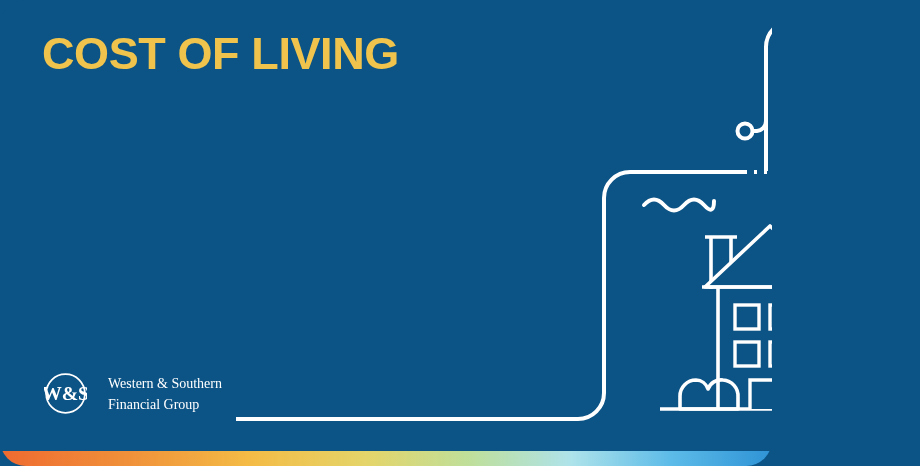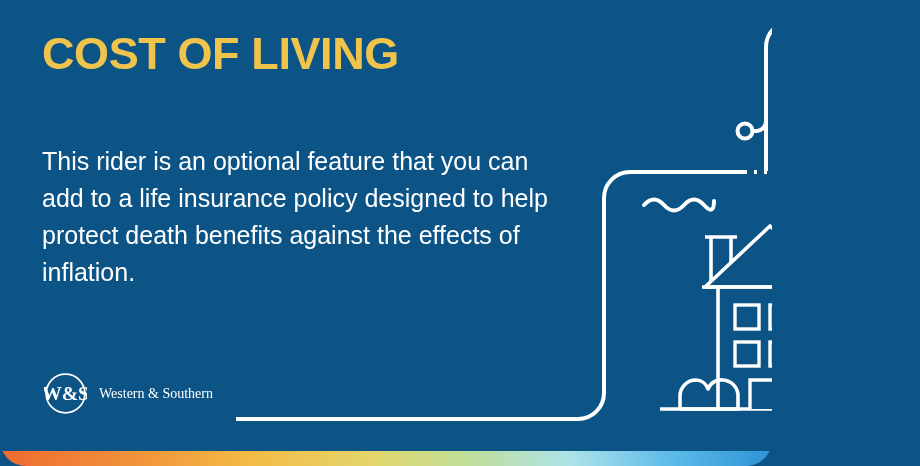--- a/index.html
+++ b/index.html
@@ -65,21 +65,21 @@
     color: #ffffff;
   }
 
   
   #logo {
     position: absolute;
     left: 44px;
     top: 372px;
     display: flex;
     align-items: center;
-    gap: 12px;
+    gap: 21px;
   }
   #logo-mark {
     width: 43px;
     height: 43px;
     flex: 0 0 43px;
   }
   #logo-wordmark {
     font-family: "Liberation Serif", serif;
     color: #ffffff;
     font-size: 14px;
@@ -160,27 +160,27 @@
 
       <path d="M750 409 L750 380 L779 380 L779 409" fill="#0d5486" stroke="#ffffff" stroke-width="3.4"></path>
       <line x1="772" y1="393" x2="776" y2="393" stroke="#ffffff" stroke-width="3.2"></line>
     </g>
   </svg>
 
   <h1 id="headline">
     <span class="hl-line">COST OF LIVING</span>
   </h1>
 
-  <p id="subcopy">This rider is an optional feature that you can add to a life insurance policy designed to help protect death benefits against the effects of inflation.</p>
 
   <div id="logo">
     <svg id="logo-mark" viewBox="0 0 100 100">
       <circle cx="50" cy="50" r="45" fill="none" stroke="#ffffff" stroke-width="4"></circle>
       <text x="50" y="66" text-anchor="middle" font-family="Liberation Serif, serif" font-size="46" font-weight="bold" fill="#ffffff">W&amp;S</text>
     </svg>
     <div id="logo-wordmark">
       <span class="lw-line">Western &amp; Southern</span>
+      <span class="lw-line">Financial Group</span>
     </div>
   </div>
 
   <div id="gradient-bar"></div>
 
 </div>
 
 </body></html>

